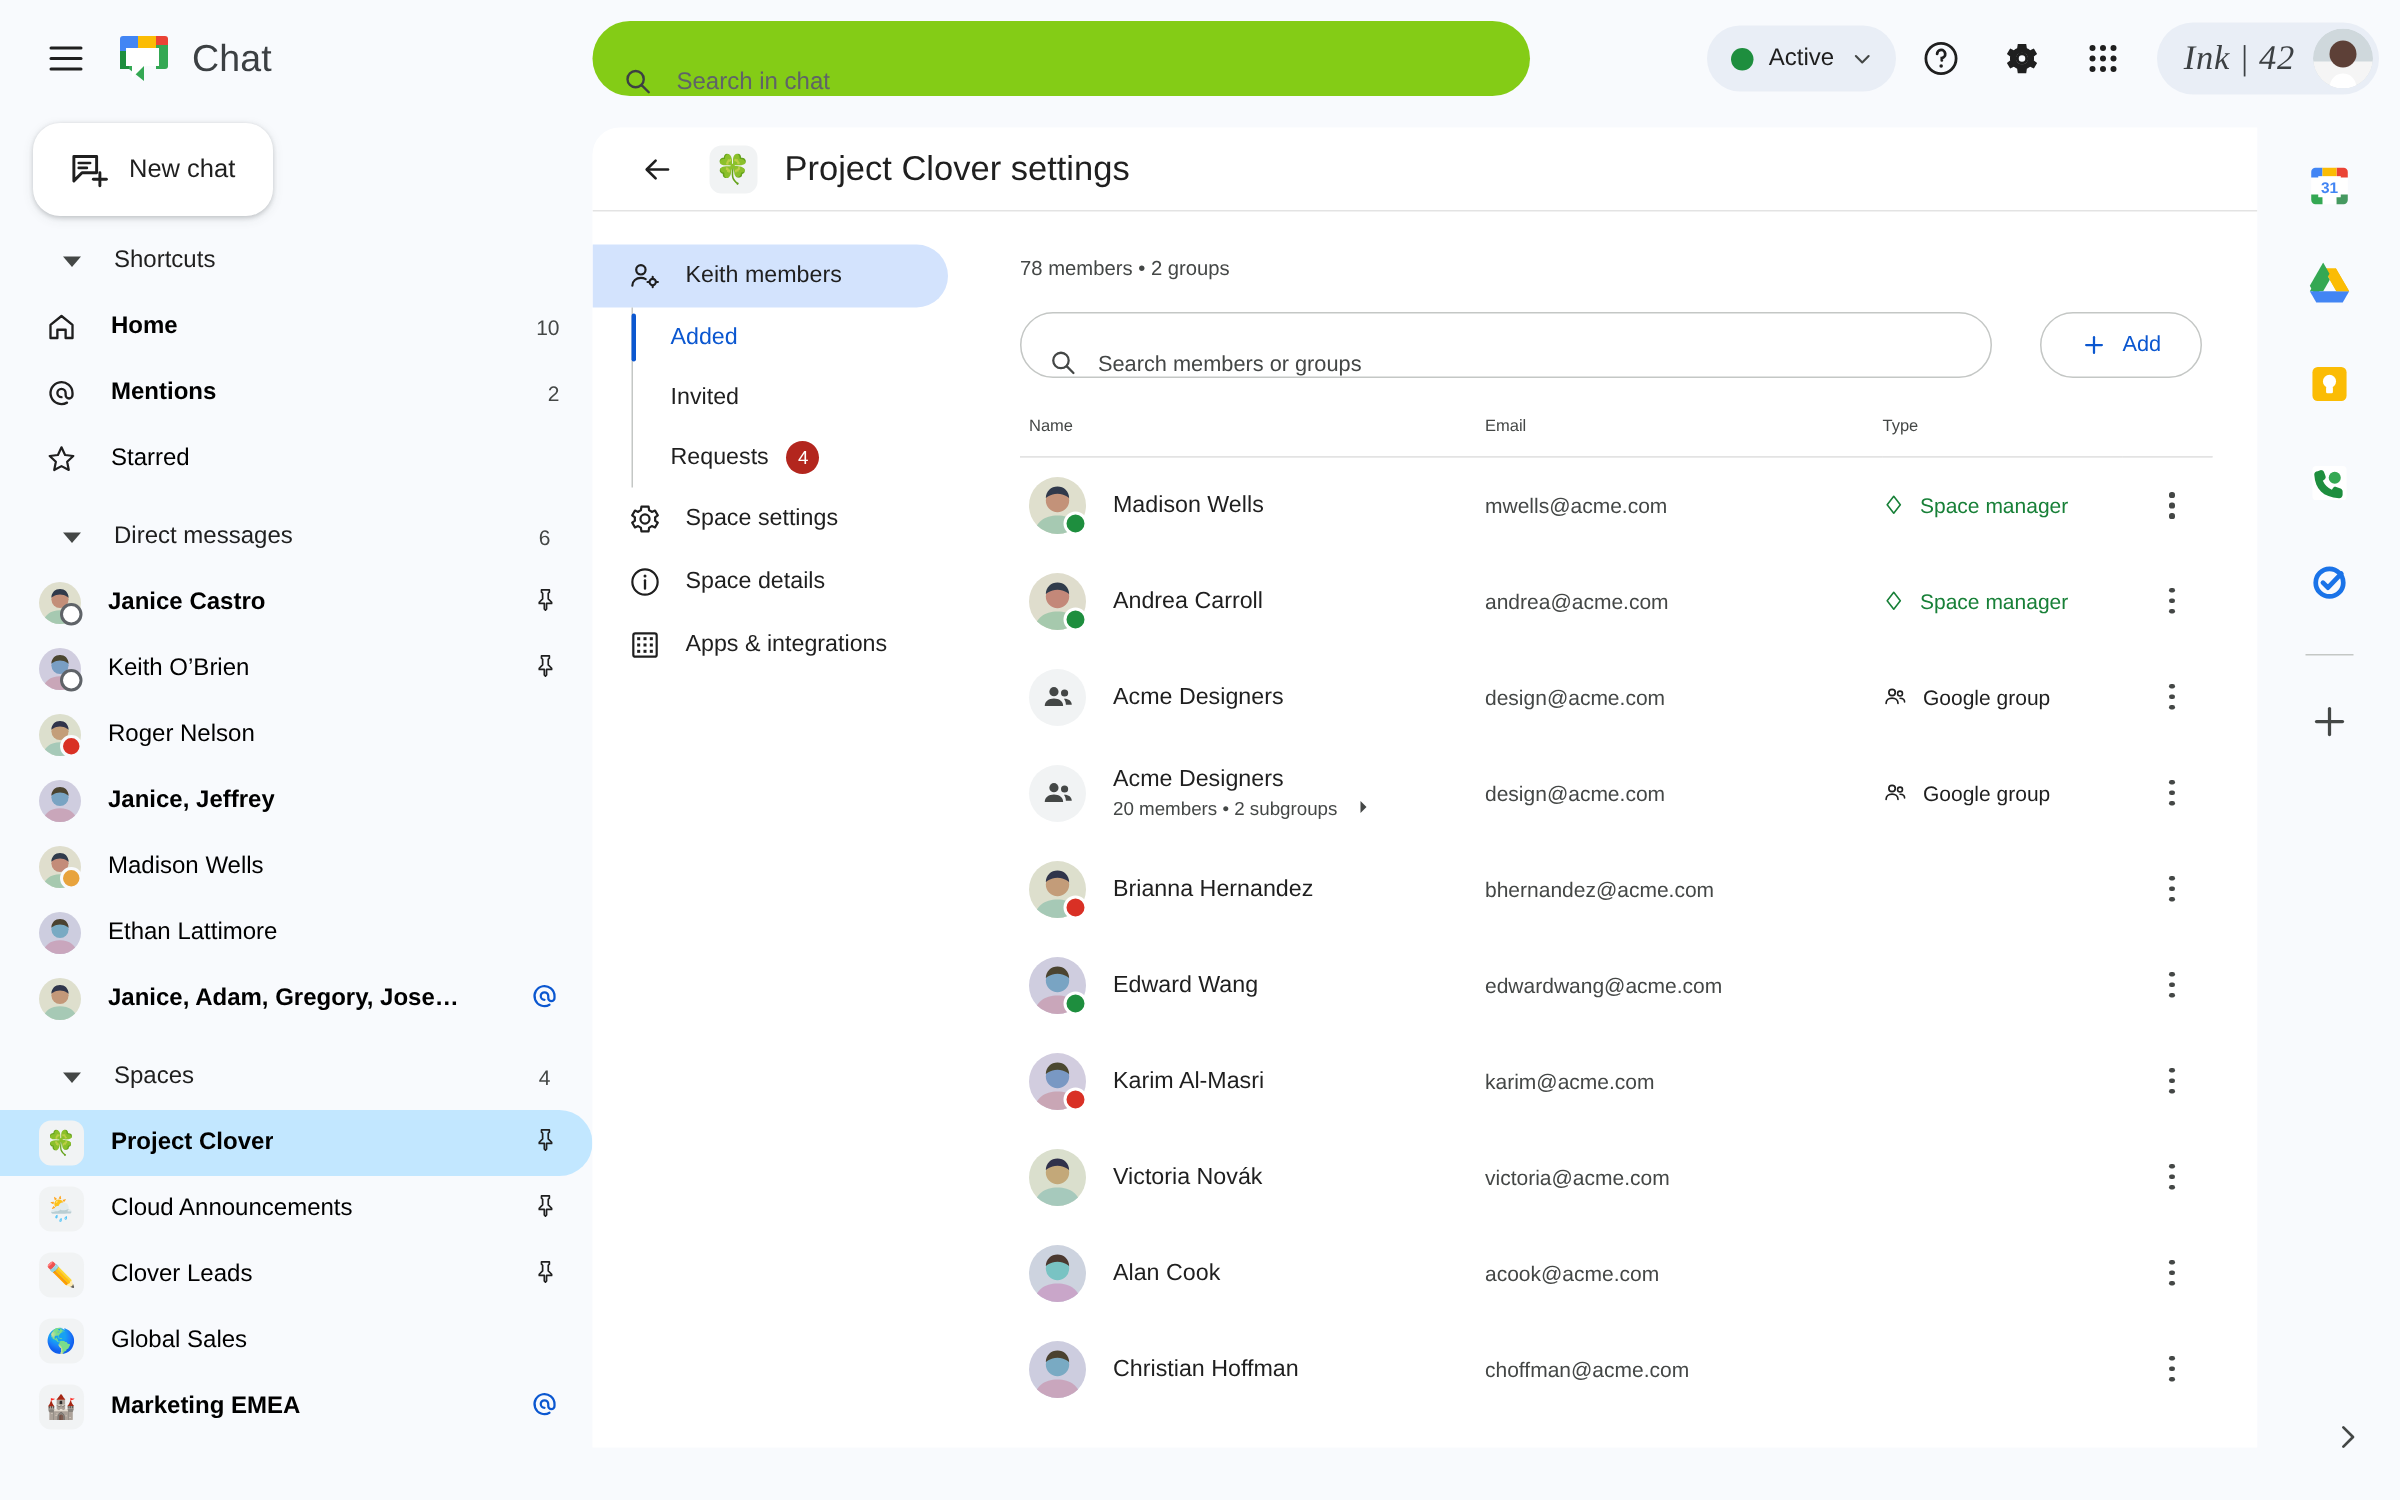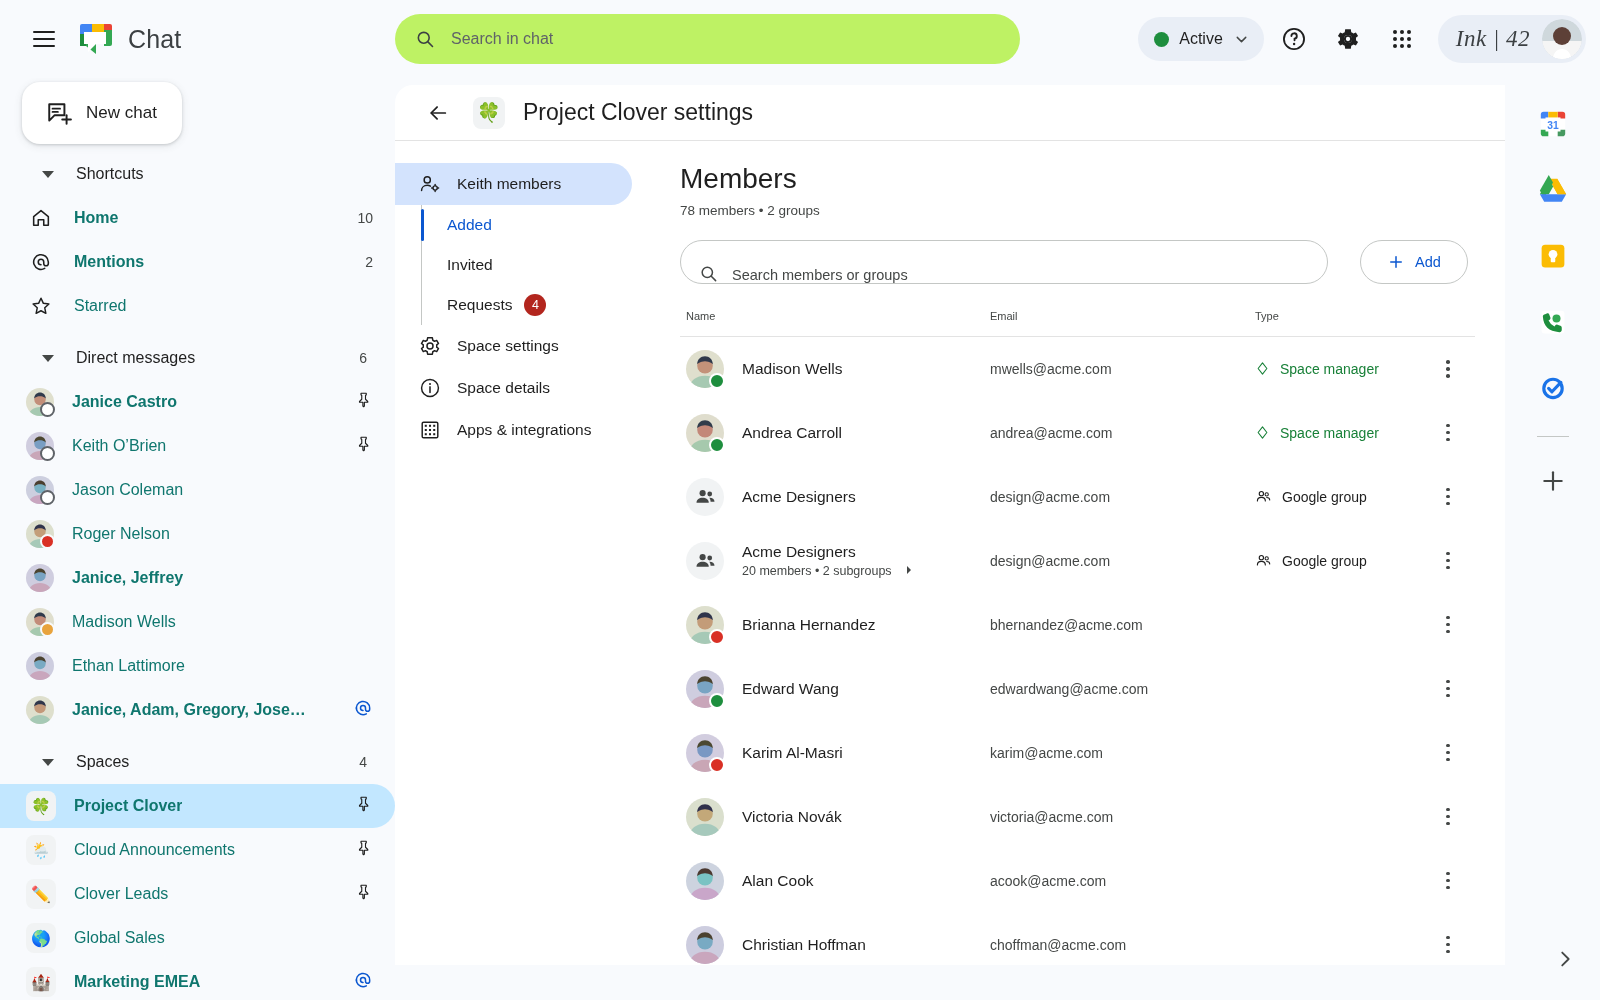--- a/index.html
+++ b/index.html
@@ -20,22 +20,22 @@
   }
   .hamburger { width: 48px; height: 48px; margin-left: 20px; display:flex; flex-direction:column;
     justify-content:center; align-items:center; gap:5px; cursor:pointer; border-radius:50%; }
   .hamburger span { display:block; width:22px; height:2px; background:#1f1f1f; border-radius:2px; }
   .brand { display:flex; align-items:center; gap:14px; margin-left: 10px; }
   .chat-logo { width: 36px; height: 34px; position: relative; }
   .chat-title { font-size: 25px; color: #3c4043; letter-spacing: .1px; }
 
   .searchwrap { position:absolute; left:395px; top:14px; width:625px; height:50px; }
   .searchbox {
-    width:100%; height:100%; background:#bef264; border-radius:25px;
-    display:flex; align-items:center; padding: 0 20px; gap: 16px; cursor: text;
+    width:100%; height:100%; background:#84cc16; border-radius:25px;
+    display:flex; align-items:flex-end; padding: 0 20px; gap: 16px; cursor: text;
   }
   .searchbox .ph { font-size:16px; color:#5f6368; }
 
   .topright { position:absolute; right:14px; top:11px; height:56px; display:flex; align-items:center; gap:6px; }
   .statuspill {
     height:44px; background:#e9eef6; border-radius:22px; display:flex; align-items:center;
     gap:10px; padding: 0 14px 0 16px; cursor:pointer;
   }
   .statusdot { width:15px; height:15px; border-radius:50%; background:#1e8e3e; }
   .statuspill .lbl { font-size:16px; color:#1f1f1f; }
@@ -60,21 +60,21 @@
 
   .sec-head { height:44px; display:flex; align-items:center; padding-left:42px; margin-top:8px; cursor:pointer;}
   .sec-head .caret { width:0;height:0;border-left:6px solid transparent;border-right:6px solid transparent;
     border-top:7px solid #444746; margin-right:22px; }
   .sec-head .lbl { font-size:16px; color:#1f1f1f; font-weight:500; }
   .sec-head .cnt { margin-left:auto; margin-right:28px; font-size:14px; color:#444746; }
 
   .navrow { height:44px; display:flex; align-items:center; padding-left:26px; padding-right:22px;
     border-radius:0 22px 22px 0; cursor:pointer; }
   .navrow .ico { width:30px; display:flex; align-items:center; justify-content:center; margin-right:18px; }
-  .navrow .lbl { font-size:16px; color:#0f766e; white-space:nowrap; overflow:hidden; text-overflow:ellipsis; }
+  .navrow .lbl { font-size:16px; color:#000000; white-space:nowrap; overflow:hidden; text-overflow:ellipsis; }
   .navrow.bold .lbl { font-weight:700; }
   .navrow .cnt { margin-left:auto; font-size:14px; color:#444746; }
   .navrow .pin { margin-left:auto; }
   .navrow .at { margin-left:auto; }
 
   .sbavatar { width:28px; height:28px; border-radius:50%; position:relative; overflow:visible; margin-right:18px; flex:none;}
   .sbavatar .pic { width:28px; height:28px; border-radius:50%; overflow:hidden; }
   .pres { position:absolute; right:-1px; bottom:-1px; width:11px; height:11px; border-radius:50%;
     border:2px solid #f8fafd; box-sizing:content-box; }
   .pres.away { background:#fff; border-color:#5f6368; border-width:2px; }
@@ -340,39 +340,20 @@
      </span>
      <span class="lbl">Keith O’Brien</span>
      <span class="pin"><svg width="18" height="18" viewBox="0 0 24 24">
   <path d="M9 3h6v2l-1 1v5l3 3v1h-4.5v5l-1 1-1-1v-5H6v-1l3-3V6L8 5V3z" fill="none" stroke="#1f1f1f" stroke-width="1.5" stroke-linejoin="round"></path>
             </svg></span>
    </div>
         <div class="navrow ">
      <span class="sbavatar">
        <span class="pic"><svg viewBox="0 0 40 40" width="28" height="28">
     <defs>
-                  <clipPath id="dm2">
-                    <circle cx="20" cy="20" r="20"></circle>
-                  </clipPath>
-                </defs>
-    <g clip-path="url(#dm2)">
-      <rect width="40" height="40" fill="hsl(235, 22%, 84%)"></rect>
-      <path d="M4 40c0-8 7-13 16-13s16 5 16 13z" fill="hsl(315, 24%, 72%)"></path>
-      <circle cx="20" cy="16.5" r="8.2" fill="hsl(195, 38%, 62%)"></circle>
-      <path d="M11.8 15c0-5.2 3.7-8.4 8.2-8.4s8.2 3.2 8.2 8.4c0 0-3-3.2-8.2-3.2s-8.2 3.2-8.2 3.2z" fill="hsl(35, 22%, 24%)"></path>
-    </g>
-              </svg></span><span class="pres away"></span>
-     </span>
-     <span class="lbl">Jason Coleman</span>
-
-   </div>
-        <div class="navrow ">
-     <span class="sbavatar">
-       <span class="pic"><svg viewBox="0 0 40 40" width="28" height="28">
-    <defs>
                   <clipPath id="dm3">
                     <circle cx="20" cy="20" r="20"></circle>
                   </clipPath>
                 </defs>
     <g clip-path="url(#dm3)">
       <rect width="40" height="40" fill="hsl(70, 22%, 84%)"></rect>
       <path d="M4 40c0-8 7-13 16-13s16 5 16 13z" fill="hsl(150, 24%, 72%)"></path>
       <circle cx="20" cy="16.5" r="8.2" fill="hsl(30, 38%, 62%)"></circle>
       <path d="M11.8 15c0-5.2 3.7-8.4 8.2-8.4s8.2 3.2 8.2 8.4c0 0-3-3.2-8.2-3.2s-8.2 3.2-8.2 3.2z" fill="hsl(230, 22%, 24%)"></path>
     </g>
@@ -574,21 +555,20 @@
               <rect x="6.3" y="15.5" width="2.2" height="2.2"></rect>
                 <rect x="10.9" y="15.5" width="2.2" height="2.2"></rect>
                 <rect x="15.5" y="15.5" width="2.2" height="2.2"></rect>
             </g>
           </svg>
           <span class="lbl">Apps &amp; integrations</span>
         </div>
       </div>
 
       <div class="content">
-        <div class="h1">Members</div>
         <div class="sub">78 members  •  2 groups</div>
 
         <div class="toolbar">
           <div class="msearch">
             <svg width="19" height="19" viewBox="0 0 24 24">
               <circle cx="10.5" cy="10.5" r="6.5" fill="none" stroke="#444746" stroke-width="1.9"></circle>
               <line x1="15.5" y1="15.5" x2="21" y2="21" stroke="#444746" stroke-width="1.9" stroke-linecap="round"></line>
             </svg>
             <span class="ph">Search members or groups</span>
           </div>

